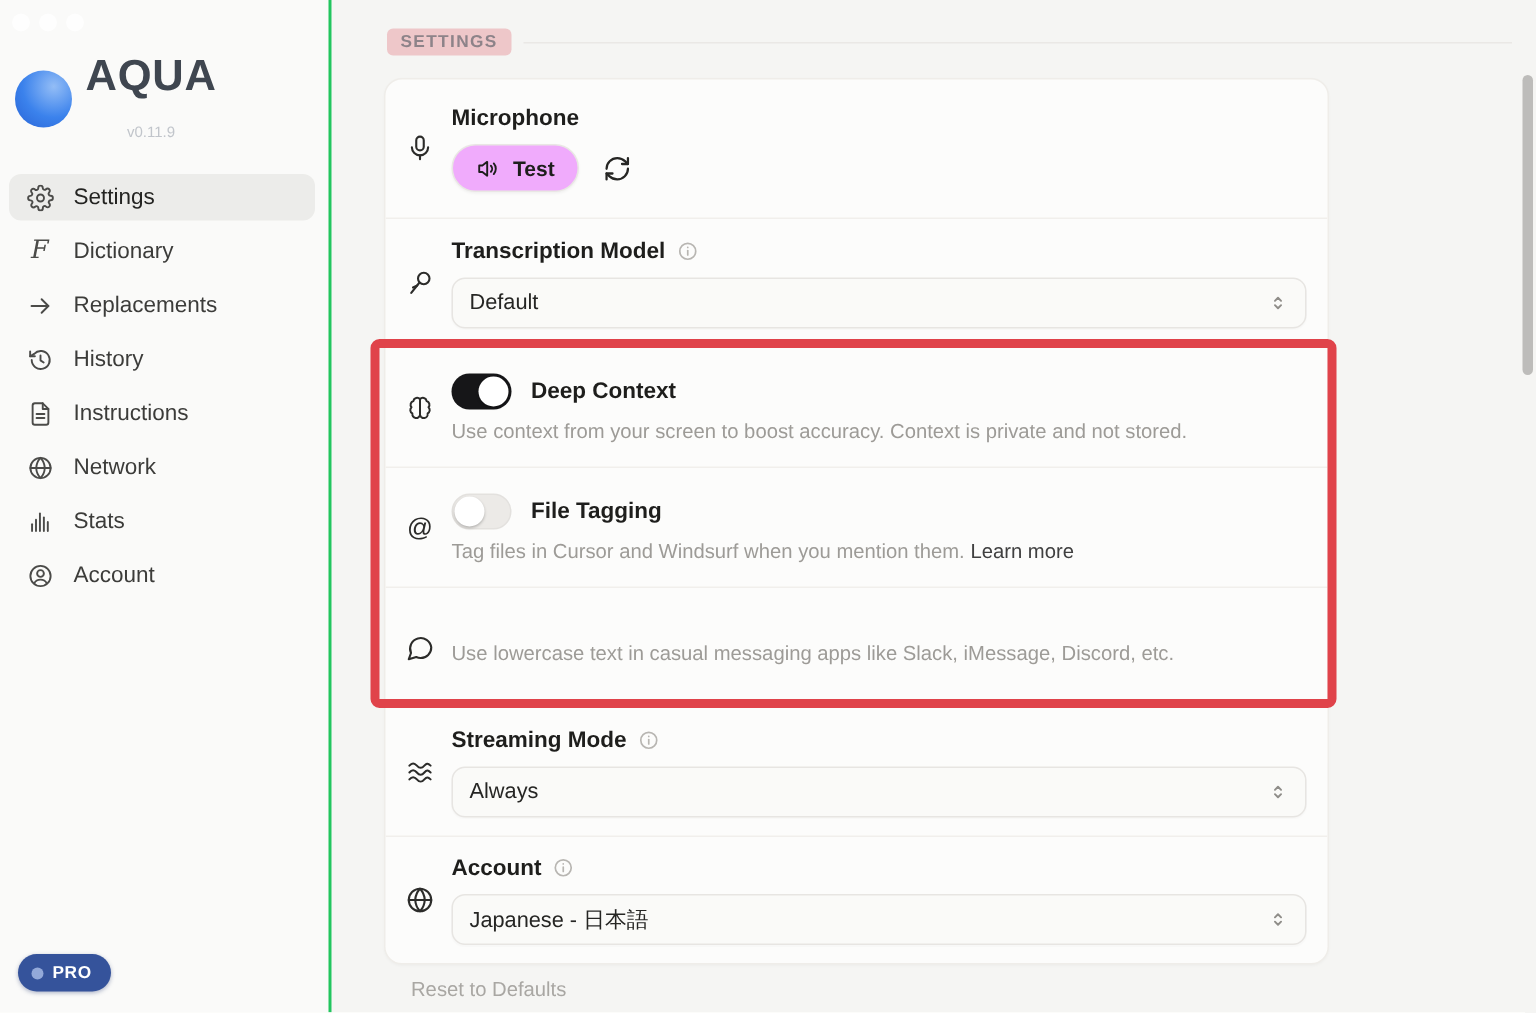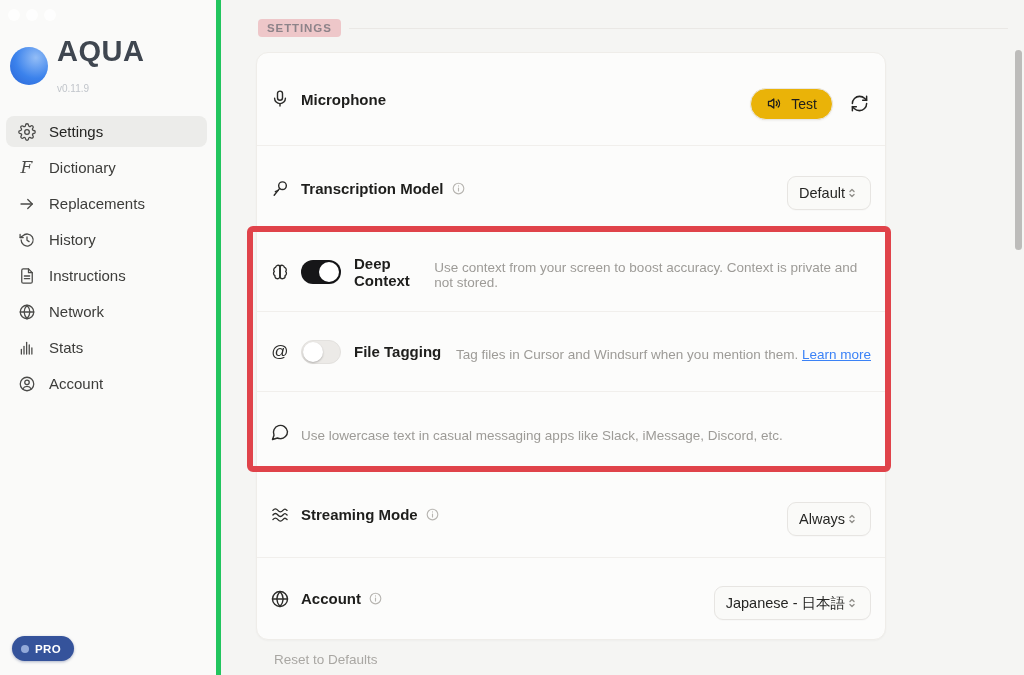--- a/index.html
+++ b/index.html
@@ -1,21 +1,21 @@
 <!DOCTYPE html>
 <html><head>
 <meta charset="utf-8">
 <style>
   * { margin:0; padding:0; box-sizing:border-box; }
   html,body { width:1024px; height:675px; }
   body { font-family:"Liberation Sans", sans-serif; }
   .app { position:relative; width:1024px; height:675px; background:#f5f5f3; overflow:hidden; }
 
   
-  .sidebar { position:absolute; left:0; top:0; width:221px; height:675px; background:#fafaf9; border-right:5px solid #22c55e; }
+  .sidebar { position:absolute; left:0; top:0; width:221px; height:675px; background:#fafaf9; border-right:2px solid #22c55e;text-align:center; }
   .traffic { position:absolute; top:9px; left:8px; display:flex; gap:6px; }
   .traffic span { width:12px; height:12px; border-radius:50%; background:#ffffff; opacity:.75; }
   .logo-row { position:absolute; top:37px; left:10px; display:flex; align-items:center; gap:9px; }
   .logo-orb { width:38px; height:38px; border-radius:50%; background:radial-gradient(circle at 68% 28%, #93bdf6, #3b82ec 55%, #2a66d8 95%); }
   .logo-name { font-size:29px; font-weight:700; color:#3f4650; letter-spacing:.5px; line-height:1; }
   .logo-ver { font-size:10px; color:#c1c5cb; margin-top:17px; }
   .nav { position:absolute; top:116px; left:6px; right:9px; }
   .nav-item { display:flex; align-items:center; gap:13px; height:31px; padding:0 11px; border-radius:8px; color:#3c3c3a; font-size:15px; margin-bottom:5px; cursor:pointer; }
   .nav-item.active { background:#ececea; color:#242422; }
   .nav-ic { width:19px; height:19px; display:flex; align-items:center; justify-content:center; color:#4b4b49; flex:0 0 19px; }
@@ -28,43 +28,43 @@
   .main { position:absolute; left:222px; top:0; right:0; bottom:0; }
   .badge-row { position:absolute; left:36px; top:19px; right:16px; display:flex; align-items:center; gap:8px; }
   .settings-badge { background:#eec7c9; color:#8d8389; font-size:11.5px; font-weight:700; letter-spacing:.9px; padding:3px 9px; border-radius:4px; }
   .badge-rule { flex:1; height:1px; background:#eae8e5; }
 
   .card { position:absolute; left:34px; top:52px; width:630px; background:#fcfcfb; border:1px solid #efede9; border-radius:12px; box-shadow:0 1px 2px rgba(0,0,0,.03); overflow:hidden; }
   .row { display:flex; align-items:center; gap:8px; padding:12px 14px 12px 10px; }
   .row + .row { border-top:1px solid #f1efec; }
   .row-ic { width:26px; flex:0 0 26px; display:flex; align-items:center; justify-content:center; color:#2c2c2a; }
   .row-ic svg { width:20px; height:20px; }
-  .row-body { flex:1; display:flex; flex-direction:row; justify-content:space-between; }
+  .row-body { flex:1; display:flex; flex-direction:column; justify-content:center; }
   .lbl { display:flex; align-items:center; gap:7px; font-size:15px; font-weight:700; color:#1e1e1c; }
   .info-ic { width:15px; height:15px; color:#b8b6b2; display:inline-flex; cursor:pointer; }
   .info-ic svg { width:15px; height:15px; }
   .select { margin-top:9px; height:34px; background:#fafaf8; border:1px solid #e7e5e2; border-radius:9px; display:flex; align-items:center; justify-content:space-between; padding:0 11px; font-size:14.5px; color:#262624; cursor:pointer; box-shadow:0 1px 1px rgba(0,0,0,.02); }
   .chev { width:14px; height:14px; color:#8f8d89; display:flex; }
   .chev svg { width:14px; height:14px; }
   .mic-controls { display:flex; align-items:center; gap:11px; margin-top:9px; }
   .mic-controls .select { margin-top:0; flex:1; }
-  .test-btn { display:flex; align-items:center; gap:8px; height:32px; padding:0 15px; border-radius:16px; background:#eab308; border:1px solid #e9e7e4; font-family:inherit; font-size:14px; font-weight:400; color:#1e1e1c; cursor:pointer; box-shadow:0 1px 2px rgba(0,0,0,.05); }
+  .test-btn { display:flex; align-items:center; gap:8px; height:32px; padding:0 15px; border-radius:16px; background:#f0abfc; border:1px solid #e9e7e4; font-family:inherit; font-size:14px; font-weight:700; color:#1e1e1c; cursor:pointer; box-shadow:0 1px 2px rgba(0,0,0,.05); }
   .test-btn svg { width:17px; height:17px; color:#1e1e1c; }
   .refresh-btn { background:none; border:none; width:24px; height:24px; margin-left:3px; color:#262624; cursor:pointer; display:flex; align-items:center; justify-content:center; }
   .refresh-btn svg { width:19px; height:19px; }
 
   .toggle-line { display:flex; align-items:center; gap:13px; }
   .toggle { position:relative; width:40px; height:24px; border-radius:12px; cursor:pointer; flex:0 0 40px; }
   .toggle .knob { position:absolute; top:2px; width:20px; height:20px; border-radius:50%; background:#fff; box-shadow:0 1px 2px rgba(0,0,0,.25); }
   .toggle.on { background:#161618; }
   .toggle.on .knob { right:2px; }
   .toggle:not(.on) { background:#eceae7; border:1px solid #e3e1de; }
   .toggle:not(.on) .knob { left:1px; top:1px; }
   .desc { margin-top:7px; font-size:13.5px; color:#9d9b97; }
-  .desc a { color:#3b82f6; text-decoration:underline; cursor:pointer; }
+  .desc a { color:#404040; cursor:pointer; }
 
   .reset-btn { position:absolute; left:52px; top:652px; background:none; border:none; font-family:inherit; font-size:13.5px; color:#a9a7a3; cursor:pointer; }
 
   .annotation { position:absolute; left:247px; top:226px; width:644px; height:246px; border:6px solid #e0434a; border-radius:6px; pointer-events:none; z-index:5; }
   .scroll-thumb { position:absolute; right:2px; top:50px; width:7px; height:200px; border-radius:4px; background:#bdbcba; }
 </style>
 </head>
 <body>
 
 <div class="app">

